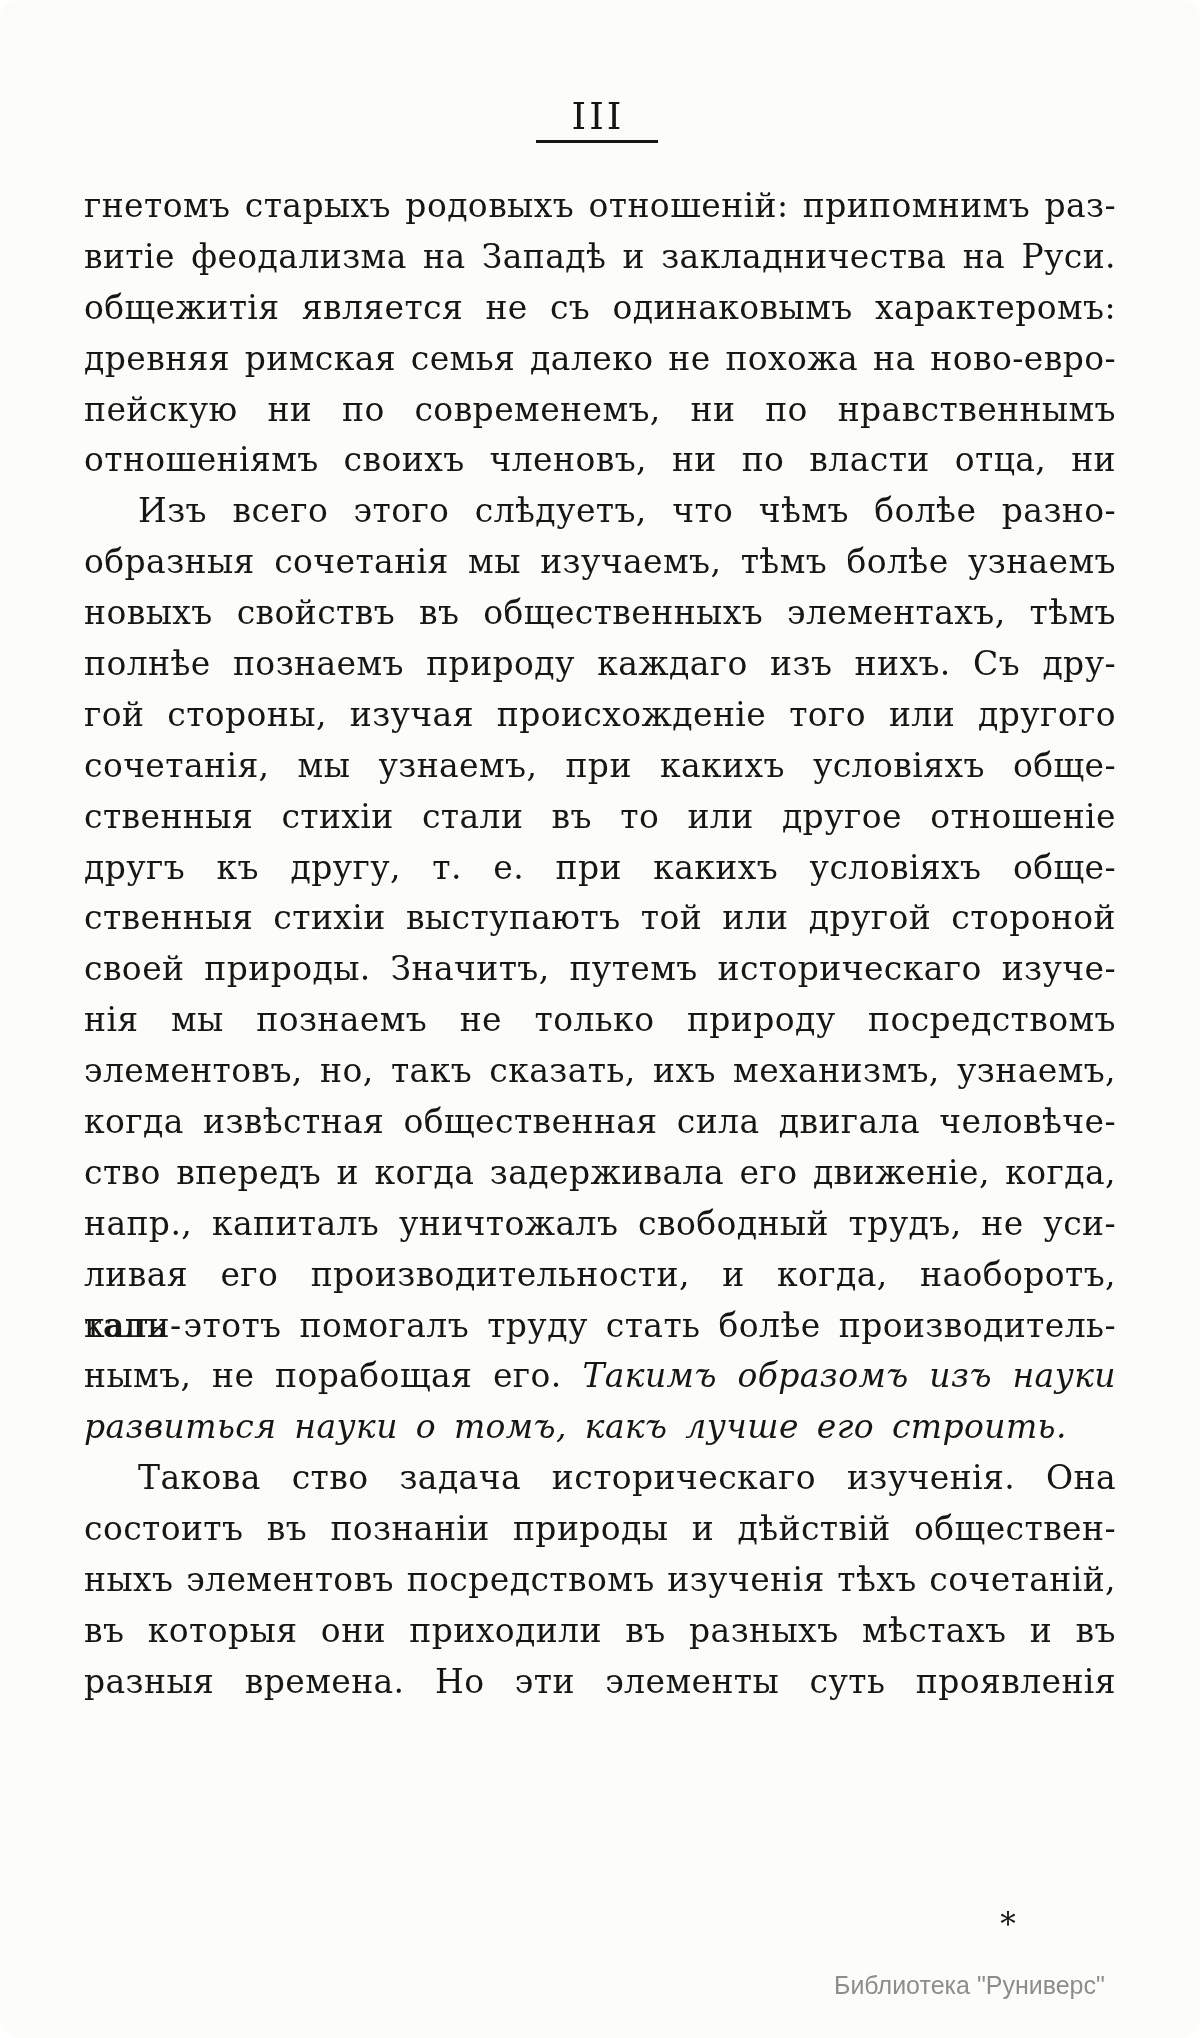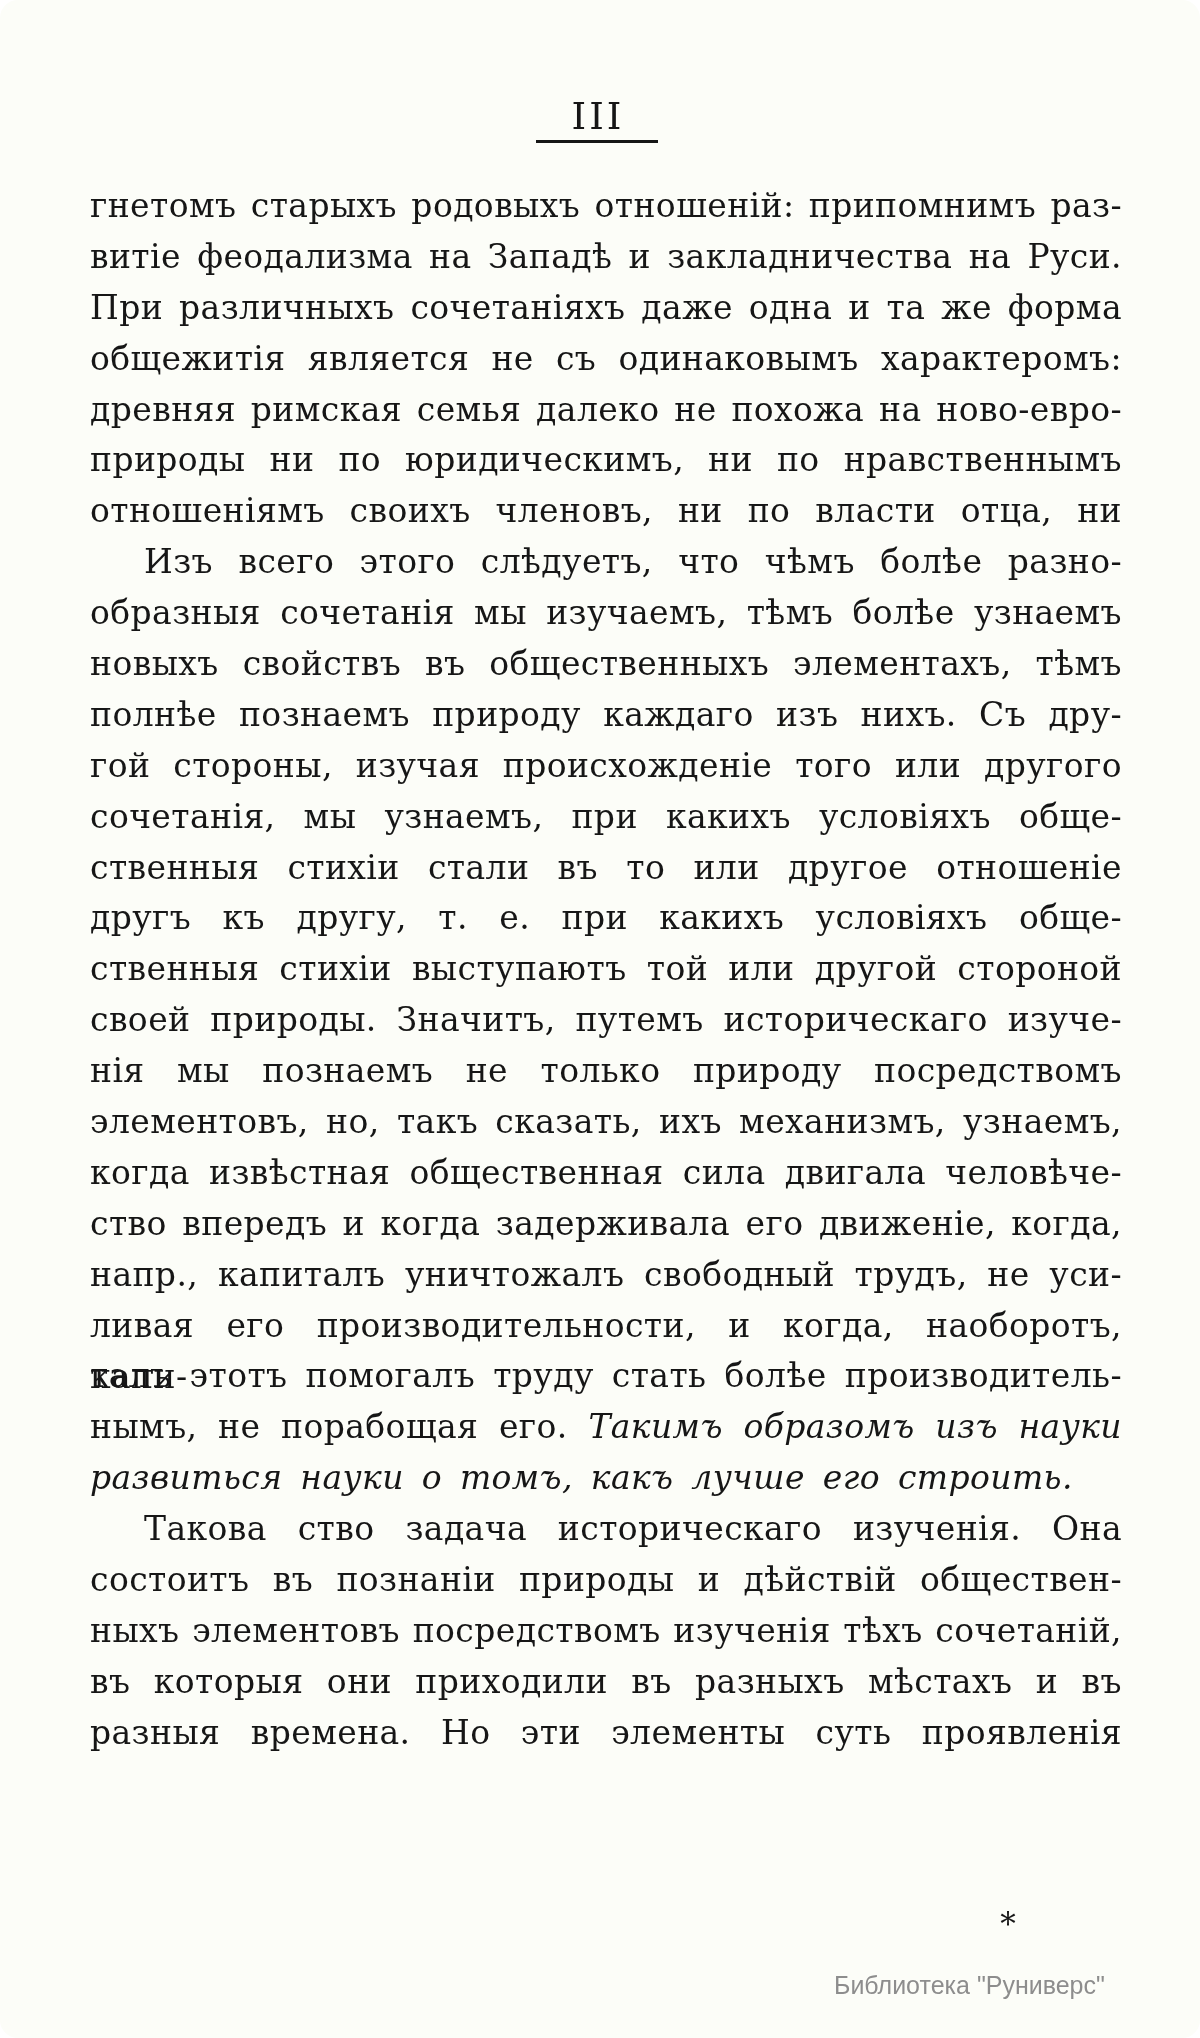--- a/index.html
+++ b/index.html
@@ -30,21 +30,20 @@
     height: 3px;
     background: var(--ink, #161616);
   }
   .text-block {
     position: absolute;
     left: 84px;
     top: 181px;
     width: 1032px;
     font-size: 33px;
     letter-spacing: 0.4px;
-    margin-left: 6px;
   }
   .line {
     height: 50.9px;
     line-height: 50.9px;
     text-align: justify;
     text-align-last: left;
     white-space: normal;
   }
   .line.justify { text-align-last: justify; }
   .line.last { word-spacing: 7px; }
@@ -69,24 +68,23 @@
 </style>
 </head>
 <body>
 
 <div class="page" style="--paper: #fcfdf8; --ink: #161616; --wm: #8d8d8d;">
   <div class="page-number">III</div>
   <div class="header-rule"></div>
   <div class="text-block" id="text-block">
       <div class="line justify"><span class="seg">гнетомъ старыхъ родовыхъ отношеній: припомнимъ раз-</span></div>
       <div class="line justify"><span class="seg">витіе феодализма на Западѣ и закладничества на Руси.</span></div>
-      <div class="line justify"><span class="seg">При различныхъ сочетаніяхъ даже одна и та же форма</span></div>
       <div class="line justify"><span class="seg">общежитія является не съ одинаковымъ характеромъ:</span></div>
       <div class="line justify"><span class="seg">древняя римская семья далеко не похожа на ново-евро-</span></div>
-      <div class="line justify"><span class="seg">природы ни по юридическимъ, ни по нравственнымъ</span></div>
+      <div class="line justify"><span class="seg">пейскую ни по современемъ, ни по нравственнымъ</span></div>
       <div class="line justify"><span class="seg">отношеніямъ своихъ членовъ, ни по власти отца, ни</span></div>
       <div class="line justify indent"><span class="seg">Изъ всего этого слѣдуетъ, что чѣмъ болѣе разно-</span></div>
       <div class="line justify"><span class="seg">образныя сочетанія мы изучаемъ, тѣмъ болѣе узнаемъ</span></div>
       <div class="line justify"><span class="seg">новыхъ свойствъ въ общественныхъ элементахъ, тѣмъ</span></div>
       <div class="line justify"><span class="seg">полнѣе познаемъ природу каждаго изъ нихъ. Съ дру-</span></div>
       <div class="line justify"><span class="seg">гой стороны, изучая происхожденіе того или другого</span></div>
       <div class="line justify"><span class="seg">сочетанія, мы узнаемъ, при какихъ условіяхъ обще-</span></div>
       <div class="line justify"><span class="seg">ственныя стихіи стали въ то или другое отношеніе</span></div>
       <div class="line justify"><span class="seg">другъ къ другу, т. е. при какихъ условіяхъ обще-</span></div>
       <div class="line justify"><span class="seg">ственныя стихіи выступаютъ той или другой стороной</span></div>

